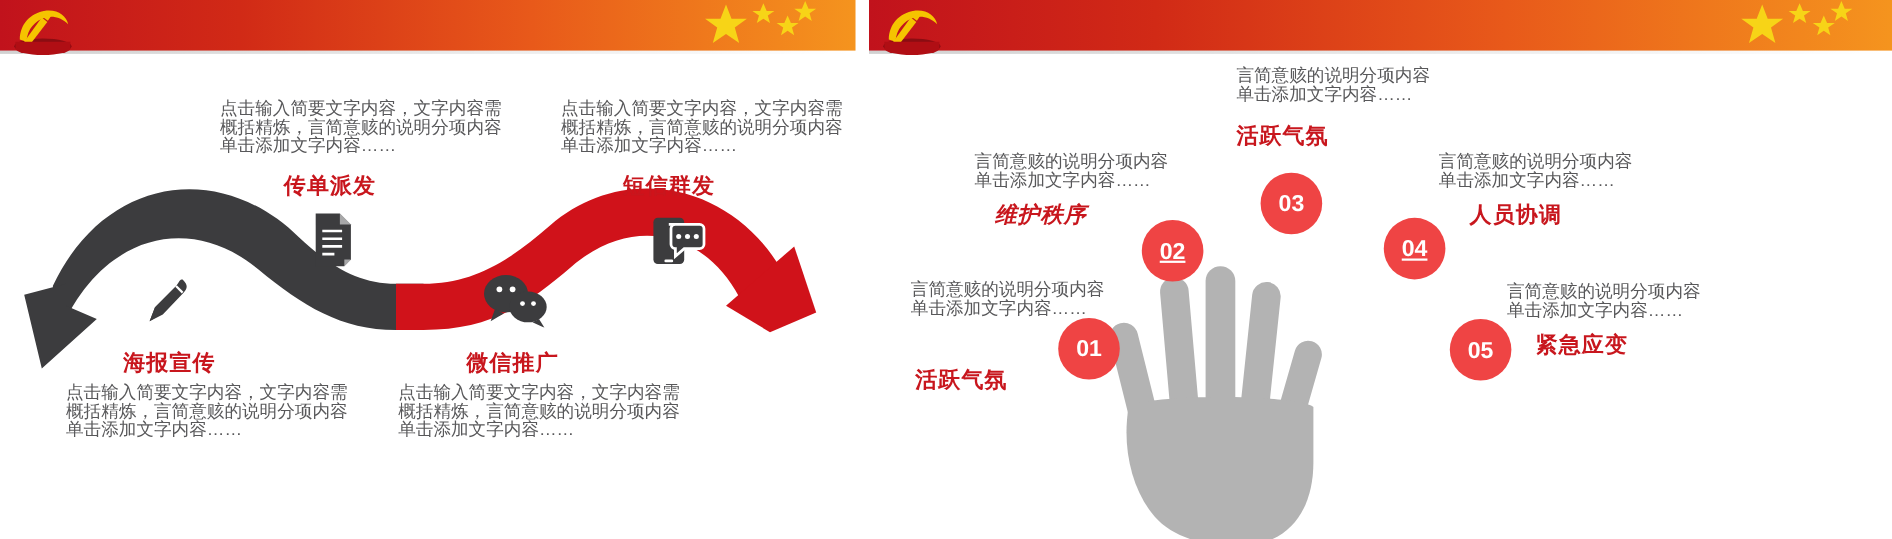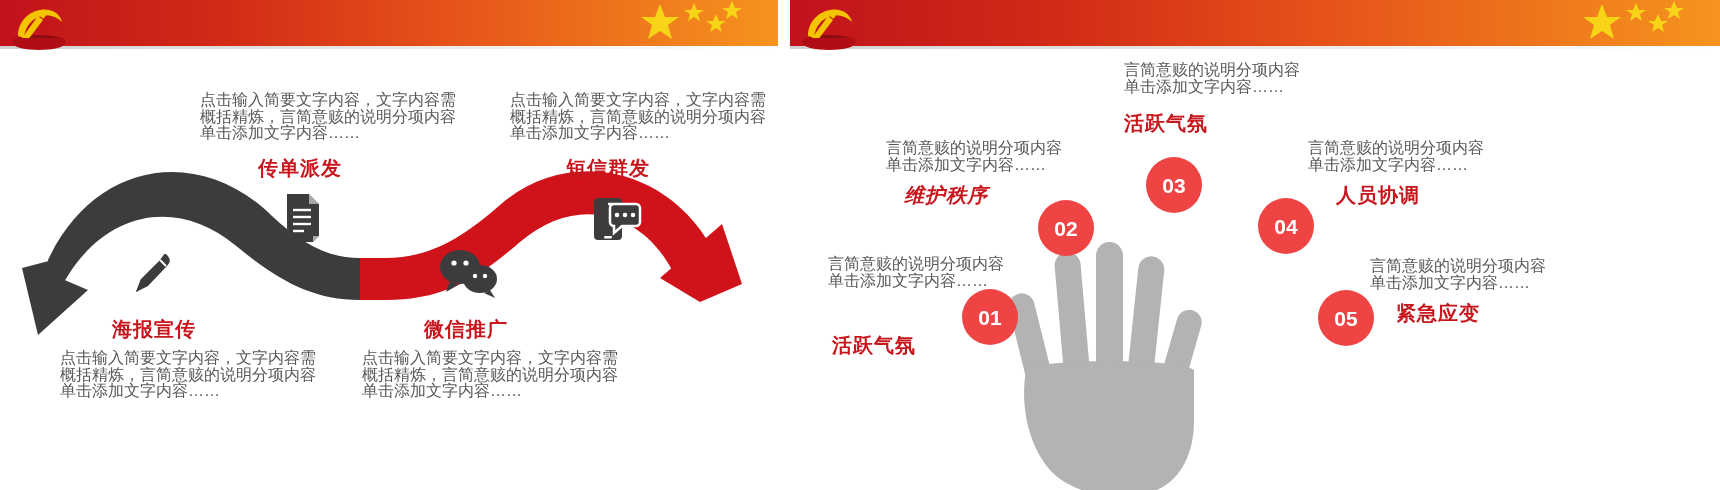--- a/index.html
+++ b/index.html
@@ -191,39 +191,39 @@
     <div>
       <div class="numdot" style="left:172px;top:289px;align-items:center;">
           <span>01</span>
         </div>
       <div class="ttl" style="left:42px;top:300px;margin-top:32px;">活跃气氛</div>
       <div class="desc" style="left:38px;top:256px;width:200px;">言简意赅的说明分项内容
 单击添加文字内容……</div>
     </div>
 
     <div>
-      <div class="numdot" style="left:248px;top:200px;">
+      <div class="numdot" style="left:248px;top:200px;text-decoration:underline;">
           <span>02</span>
         </div>
       <div class="ttl" style="left:114px;top:182px;font-style:italic;">维护秩序</div>
       <div class="desc" style="left:96px;top:140px;width:210px;">言简意赅的说明分项内容
 单击添加文字内容……</div>
     </div>
 
     <div>
       <div class="numdot" style="left:356px;top:157px;">
           <span>03</span>
         </div>
       <div class="ttl" style="left:334px;top:110px;">活跃气氛</div>
       <div class="desc" style="left:334px;top:62px;width:220px;">言简意赅的说明分项内容
 单击添加文字内容……</div>
     </div>
 
     <div>
-      <div class="numdot" style="left:468px;top:198px;">
+      <div class="numdot" style="left:468px;top:198px;text-decoration:underline;">
           <span>04</span>
         </div>
       <div class="ttl" style="left:546px;top:182px;">人员协调</div>
       <div class="desc" style="left:518px;top:140px;width:220px;">言简意赅的说明分项内容
 单击添加文字内容……</div>
     </div>
 
     <div>
       <div class="numdot" style="left:528px;top:290px;">
           <span>05</span>

